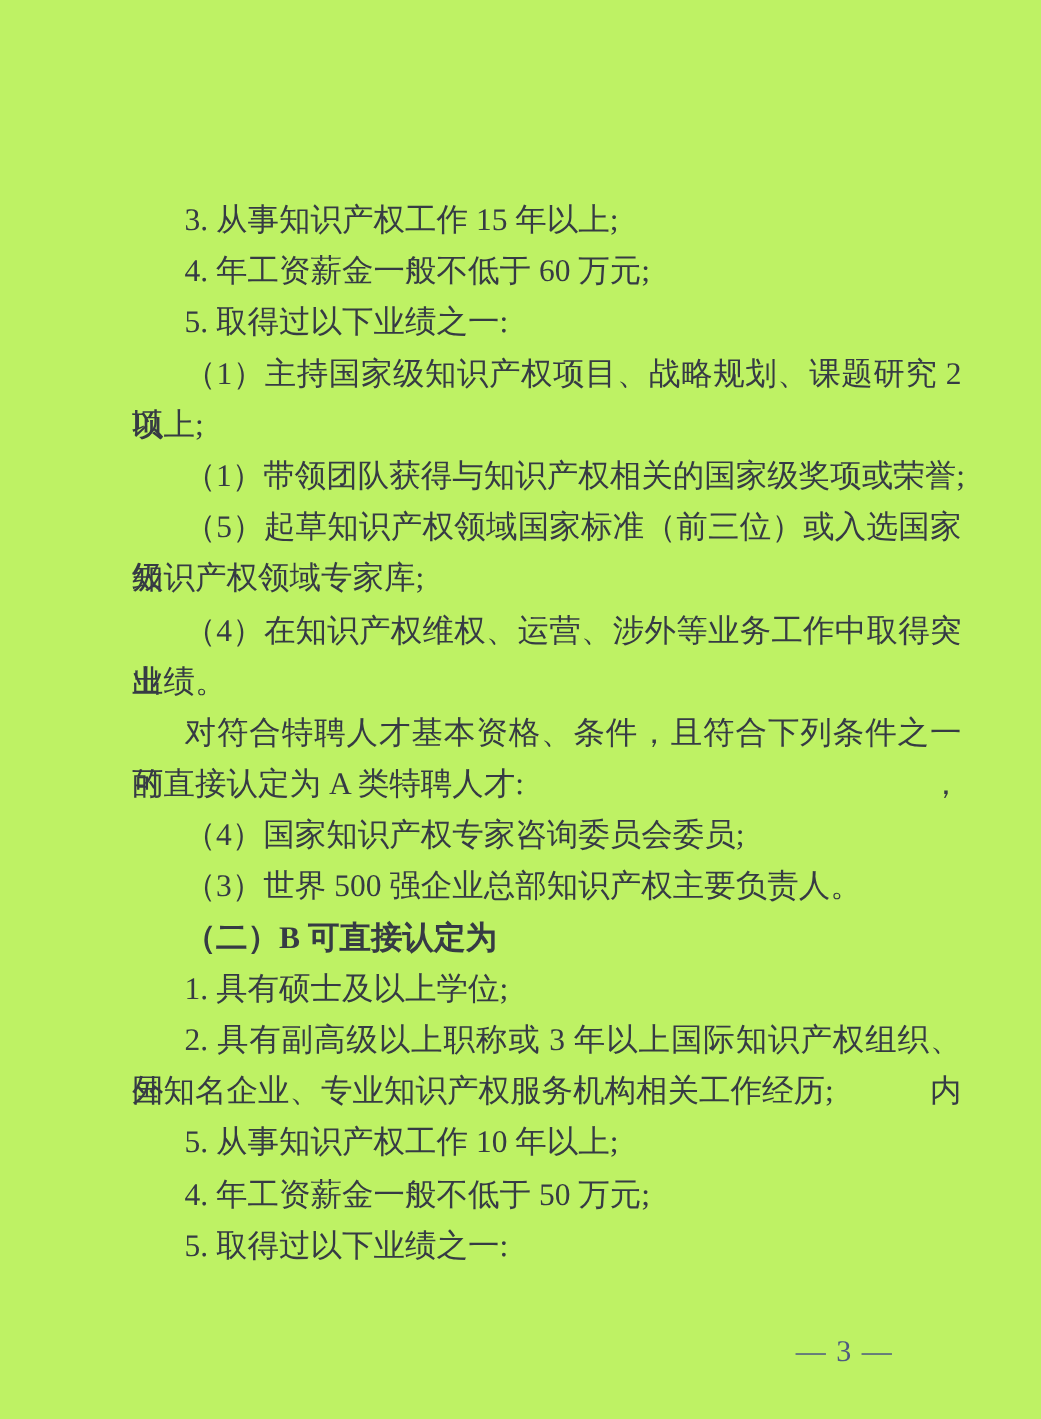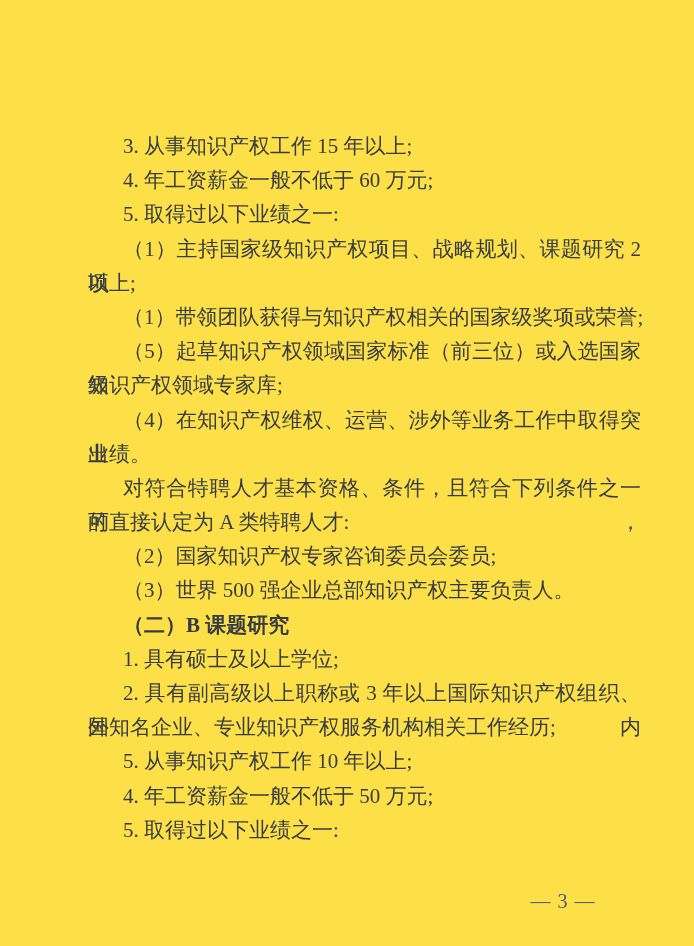--- a/index.html
+++ b/index.html
@@ -10,21 +10,21 @@
     width: 694px;
     height: 946px;
     background: #ffffff;
     overflow: hidden;
     position: relative;
     font-family: "Liberation Serif", "DejaVu Serif", serif;
   }
   .page {
     position: absolute;
     inset: 0;
-    background: #fde047;
+    background: #bef264;
   }
   .textblock {
     position: absolute;
     left: 88px;
     top: 129px;
     width: 553px;
     font-size: 21px;
     line-height: 34.2px;
     color: #363b44;
     letter-spacing: 0;
@@ -70,23 +70,23 @@
     <p class="line indent">5. 取得过以下业绩之一:</p>
     <p class="line indent fill">（1）主持国家级知识产权项目、战略规划、课题研究 2 项</p>
     <p class="line">以上;</p>
     <p class="line indent">（1）带领团队获得与知识产权相关的国家级奖项或荣誉;</p>
     <p class="line indent fill">（5）起草知识产权领域国家标准（前三位）或入选国家级</p>
     <p class="line">知识产权领域专家库;</p>
     <p class="line indent fill">（4）在知识产权维权、运营、涉外等业务工作中取得突出</p>
     <p class="line">业绩。</p>
     <p class="line indent fill">对符合特聘人才基本资格、条件，且符合下列条件之一的，</p>
     <p class="line">可直接认定为 A 类特聘人才:</p>
-    <p class="line indent">（2）国家知识产权专家咨询委员会委员;</p>
+    <p class="line indent">（4）国家知识产权专家咨询委员会委员;</p>
     <p class="line indent">（3）世界 500 强企业总部知识产权主要负责人。</p>
-    <p class="line indent bold">（二）B 课题研究</p>
+    <p class="line indent bold">（二）B 可直接认定为</p>
     <p class="line indent">1. 具有硕士及以上学位;</p>
     <p class="line indent fill">2. 具有副高级以上职称或 3 年以上国际知识产权组织、国内</p>
     <p class="line">外知名企业、专业知识产权服务机构相关工作经历;</p>
     <p class="line indent">5. 从事知识产权工作 10 年以上;</p>
     <p class="line indent">4. 年工资薪金一般不低于 50 万元;</p>
     <p class="line indent">5. 取得过以下业绩之一:</p>
   </div>
   <div class="pagenum">— 3 —</div>
 </div>
 

